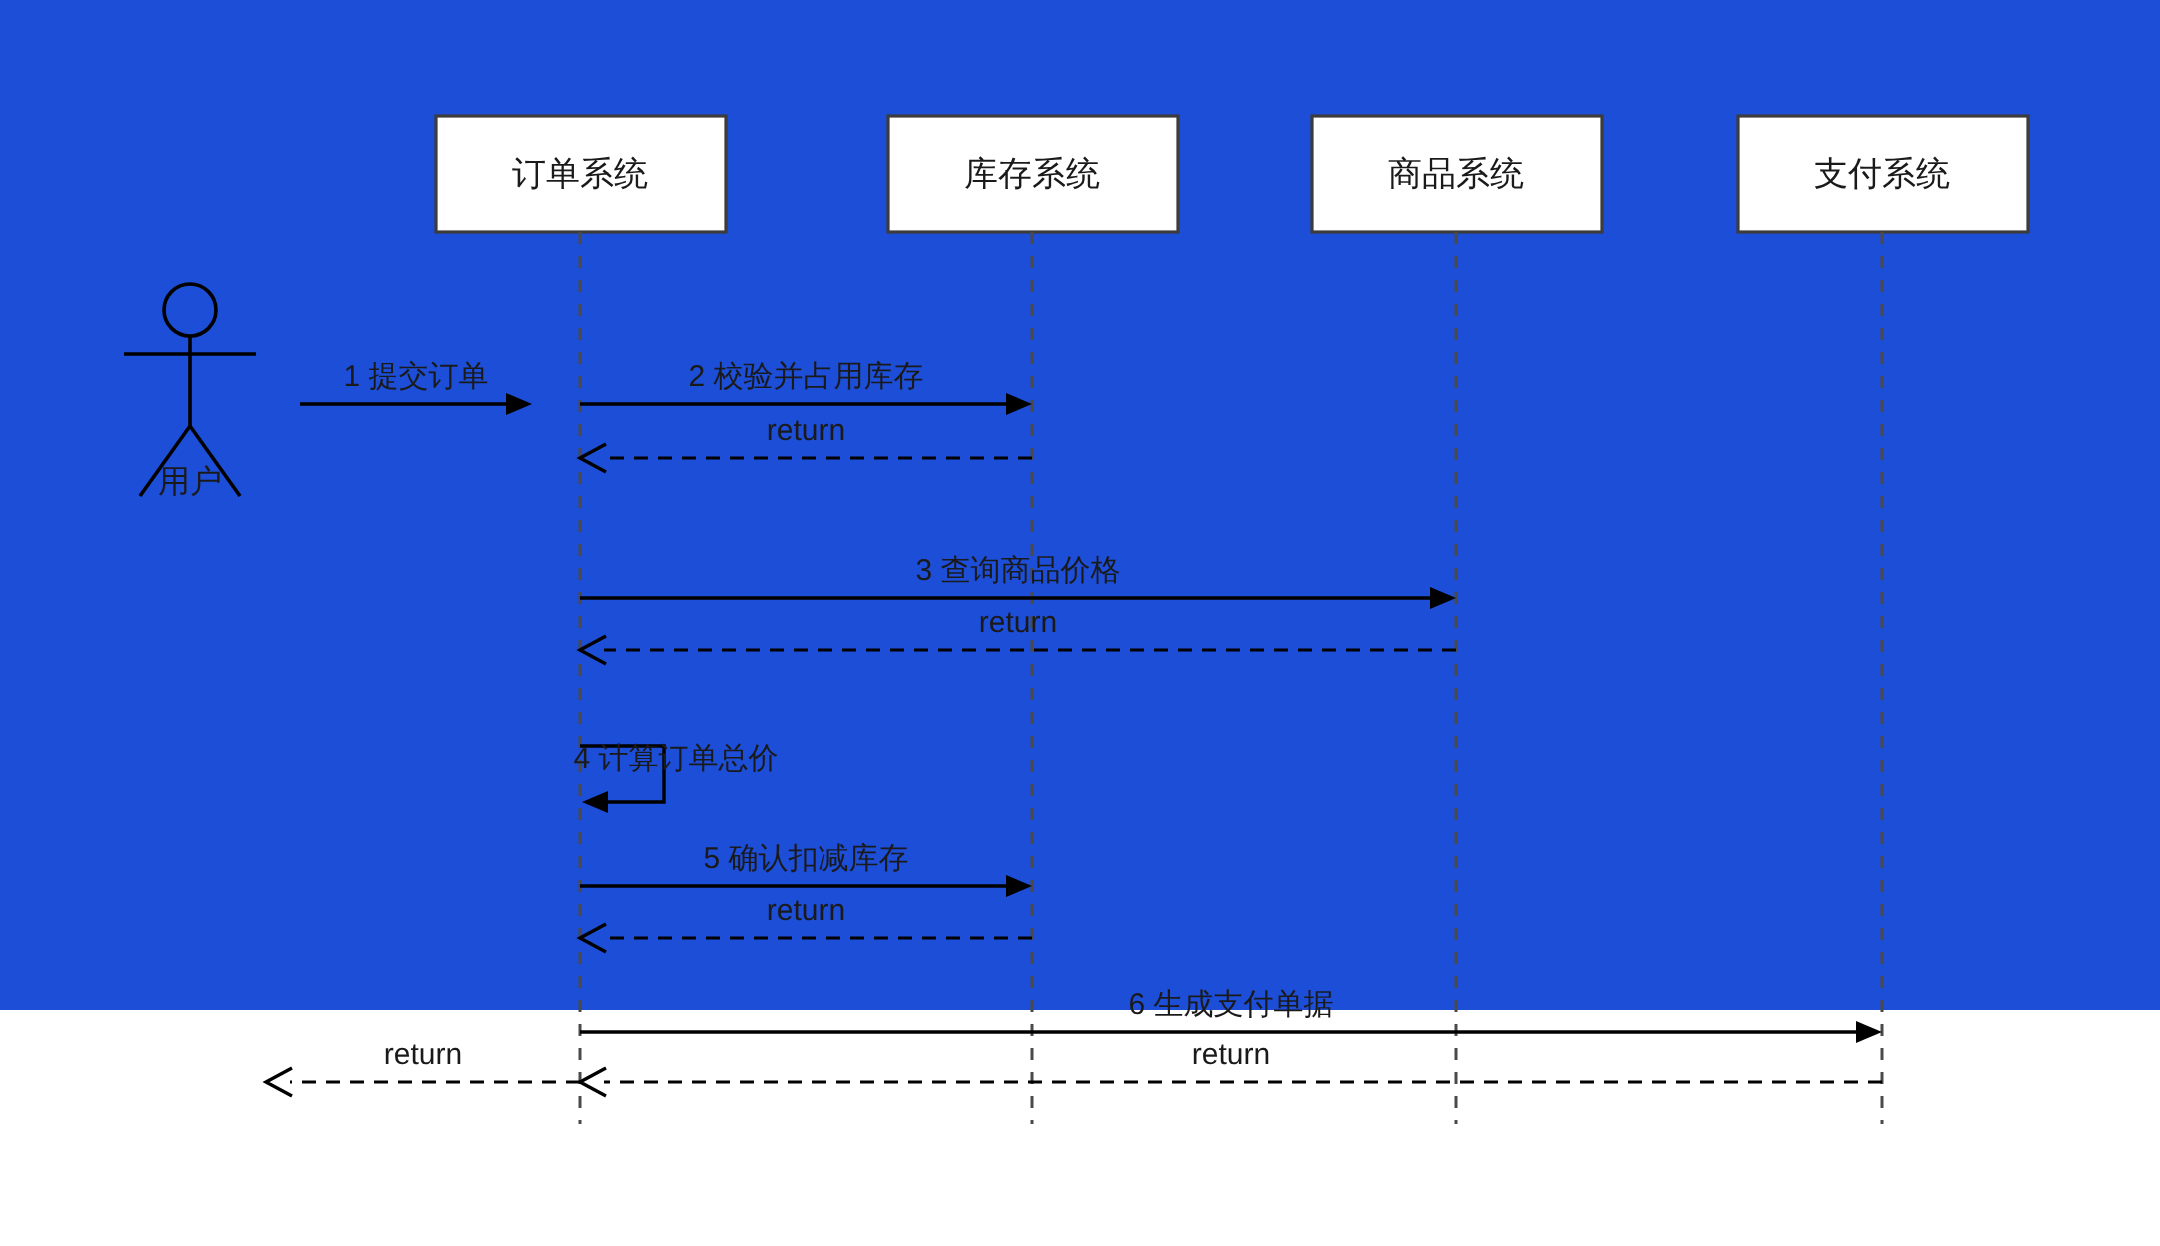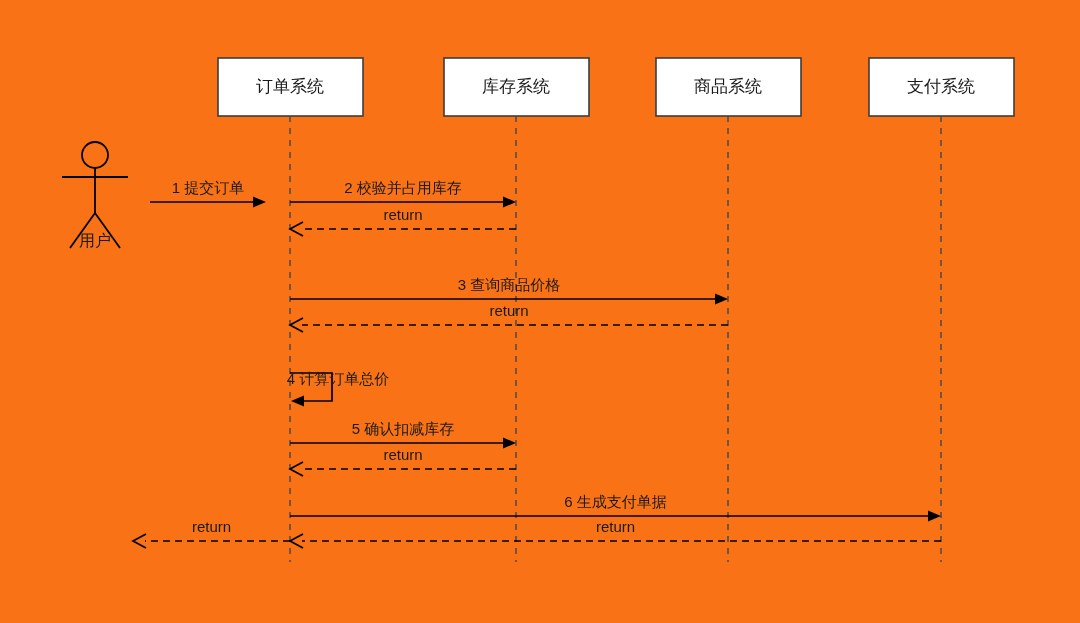--- a/index.html
+++ b/index.html
@@ -9,22 +9,22 @@
   }
   body {
     width: 1080px;
     height: 623px;
     font-family: "Liberation Sans", "DejaVu Sans", sans-serif;
     overflow: hidden;
   }
   #diagram-root {
     position: relative;
     width: 1080px;
-    height: 623px;
-    background: #f97316;
+    height: 505px;
+    background: #1d4ed8;
   }
   svg#seq-svg {
     display: block;
     width: 1080px;
     height: 623px;
   }
   .lifeline-box {
     fill: #ffffff;
     stroke: #3c3c3c;
     stroke-width: 1.6;

